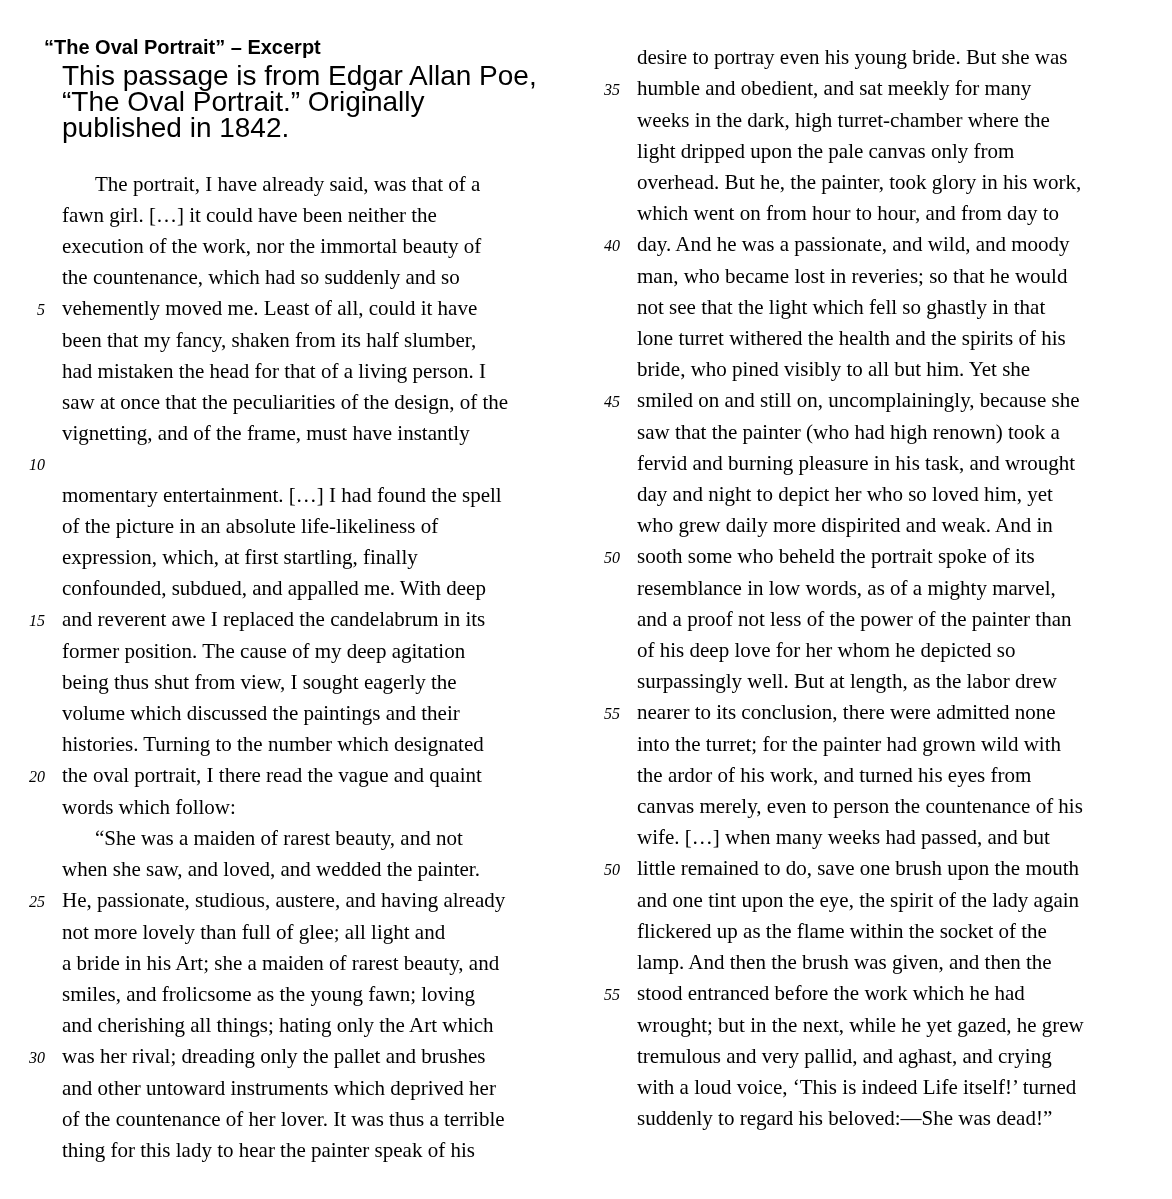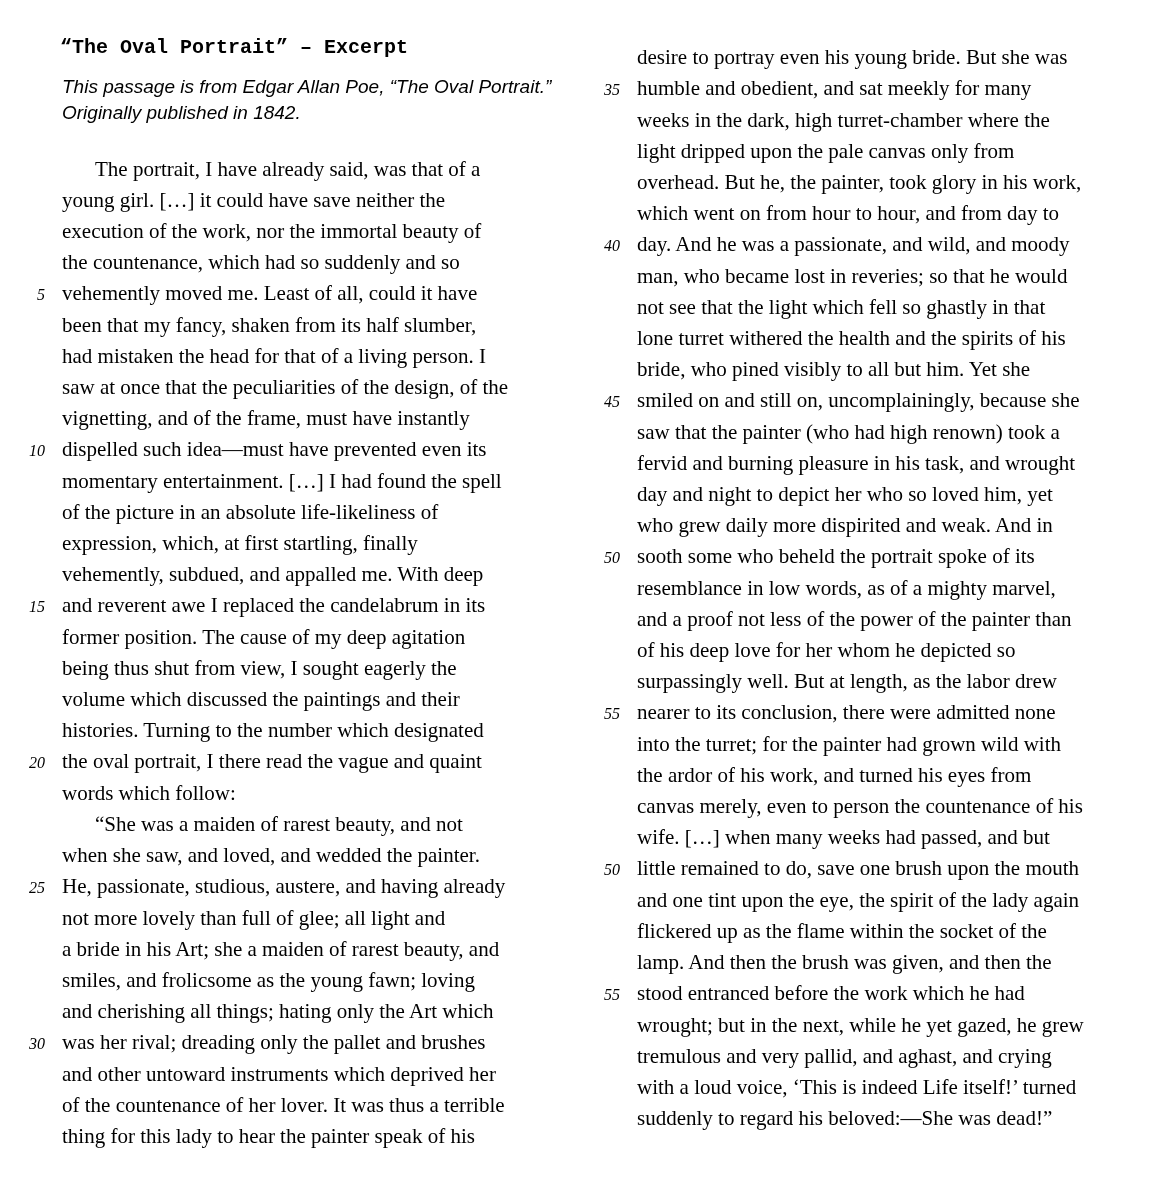--- a/index.html
+++ b/index.html
@@ -14,33 +14,32 @@
     height: 1199px;
     background: #ffffff;
     font-family: "Liberation Serif", serif;
     overflow: hidden;
   }
   .col { position: absolute; top: 0; }
   .col-left  { left: 0;     width: 575px; }
   .col-right { left: 575px; width: 597px; top: 42px; }
 
   .doc-title {
-    font-family: Liberation Mono, monospace;
+    font-family: Liberation Sans, sans-serif;
     font-weight: bold;
     font-size: 20px;
     line-height: 23px;
-    margin: 36px 0 0 60px;
+    margin: 36px 0 0 44px;
   }
   .doc-subtitle {
     font-family: "Liberation Sans", sans-serif;
-    font-size: 19px;
+    font-size: 28px;
     line-height: 26px;
-    margin: 15px 0 0 62px;
+    margin: 4px 0 0 62px;
     width: 490px;
-    font-style: italic;
   }
   .lines { display: block; }
   .col-left .lines { margin-top: 28px; }
 
   .line {
     display: flex;
     align-items: baseline;
     line-height: 31px;
     font-size: 21px;
     white-space: nowrap;
@@ -65,21 +64,21 @@
   <div class="col col-left">
     <h1 class="doc-title">“The Oval Portrait” – Excerpt</h1>
     <p class="doc-subtitle">This passage is from Edgar Allan Poe, “The Oval Portrait.” Originally published in 1842.</p>
     <div class="lines">
         <div class="line indent">
           <span class="ln"></span>
           <span class="lt">The portrait, I have already said, was that of a</span>
         </div>
         <div class="line">
           <span class="ln"></span>
-          <span class="lt">young girl. […] it could have save neither the</span>
+          <span class="lt">fawn girl. […] it could have been neither the</span>
         </div>
         <div class="line">
           <span class="ln"></span>
           <span class="lt">execution of the work, nor the immortal beauty of</span>
         </div>
         <div class="line">
           <span class="ln"></span>
           <span class="lt">the countenance, which had so suddenly and so</span>
         </div>
         <div class="line">
@@ -97,37 +96,36 @@
         <div class="line">
           <span class="ln"></span>
           <span class="lt">saw at once that the peculiarities of the design, of the</span>
         </div>
         <div class="line">
           <span class="ln"></span>
           <span class="lt">vignetting, and of the frame, must have instantly</span>
         </div>
         <div class="line">
           <span class="ln">10</span>
-          <span class="lt">dispelled such idea—must have prevented even its</span>
         </div>
         <div class="line">
           <span class="ln"></span>
           <span class="lt">momentary entertainment. […] I had found the spell</span>
         </div>
         <div class="line">
           <span class="ln"></span>
           <span class="lt">of the picture in an absolute life-likeliness of</span>
         </div>
         <div class="line">
           <span class="ln"></span>
           <span class="lt">expression, which, at first startling, finally</span>
         </div>
         <div class="line">
           <span class="ln"></span>
-          <span class="lt">vehemently, subdued, and appalled me. With deep</span>
+          <span class="lt">confounded, subdued, and appalled me. With deep</span>
         </div>
         <div class="line">
           <span class="ln">15</span>
           <span class="lt">and reverent awe I replaced the candelabrum in its</span>
         </div>
         <div class="line">
           <span class="ln"></span>
           <span class="lt">former position. The cause of my deep agitation</span>
         </div>
         <div class="line">

